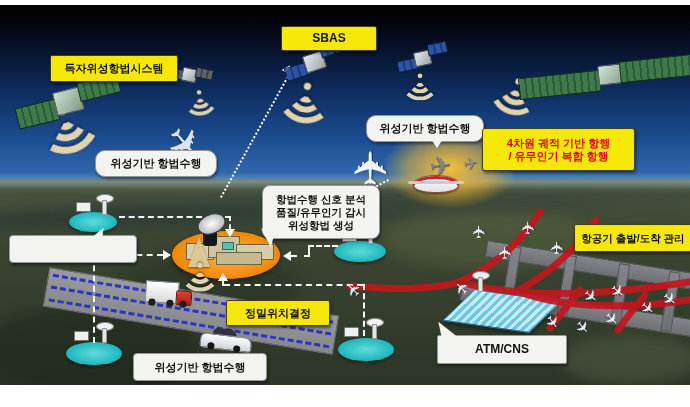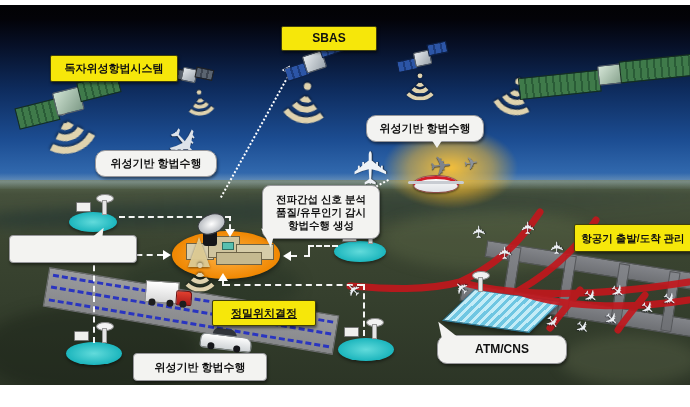--- a/index.html
+++ b/index.html
@@ -291,37 +291,42 @@
   <div class="ybox" style="left:281px;top:21px;width:84px;height:19px;font-size:12px;">
     <span>SBAS</span>
   </div>
   <div class="wbox" style="left:95px;top:145px;width:106px;height:21px;border-radius:10px;">
     <span>위성기반 항법수행</span>
   </div>
   <div class="wbox" style="left:366px;top:110px;width:102px;height:21px;border-radius:10px;">
     <span>위성기반 항법수행</span>
     <i class="tail" style="left:62px;top:20px;border-left:8px solid transparent;border-right:8px solid transparent;border-top:12px solid #f3f3f1;"></i>
   </div>
+  <div class="ybox" style="left:482px;top:123px;width:141px;height:37px;border-radius:3px;">
+    <span class="red-t">
+      <span>4차원 궤적 기반 항행</span><br><span>/ 유무인기 복합 항행</span>
+    </span>
+  </div>
   <div class="wbox" style="left:262px;top:180px;width:102px;height:48px;font-size:10.5px;border-radius:8px;">
     <span>
-      <span>전파간섭 신호 분석</span><br>
+      <span>항법수행 신호 분석</span><br>
       <span>품질/유무인기 감시</span><br>
-      <span>항법수행 생성</span>
+      <span>위성항법 생성</span>
     </span>
     <i class="tail" style="left:-4px;top:44px;border-top:16px solid #f3f3f1;border-left:14px solid transparent;transform:rotate(14deg);"></i>
   </div>
   <div class="wbox" style="left:9px;top:230px;width:112px;height:22px;border-radius:4px;">
     <i class="tail" style="left:84px;top:-9px;border-bottom:10px solid #f3f3f1;border-left:9px solid transparent;transform:rotate(8deg);"></i>
   </div>
-  <div class="ybox" style="left:212px;top:295px;width:92px;height:20px;text-decoration:underline;">
+  <div class="ybox" style="left:226px;top:295px;width:92px;height:20px;">
     <span>정밀위치결정</span>
   </div>
   <div class="wbox" style="left:133px;top:348px;width:118px;height:22px;border-radius:4px;">
     <span>위성기반 항법수행</span>
   </div>
-  <div class="wbox" style="left:437px;top:330px;width:114px;height:23px;font-size:12px;border-radius:10px;">
+  <div class="wbox" style="left:437px;top:330px;width:114px;height:23px;font-size:12px;border-radius:2px;">
     <span>ATM/CNS</span>
     <i class="tail" style="left:2px;top:-16px;border-bottom:18px solid #f3f3f1;border-right:15px solid transparent;transform:rotate(-12deg);"></i>
   </div>
   <div class="ybox" style="left:574px;top:219px;width:106px;height:22px;font-size:10.5px;">
     <span>항공기 출발/도착 관리</span>
   </div>
 </div>
 
 </body></html>

